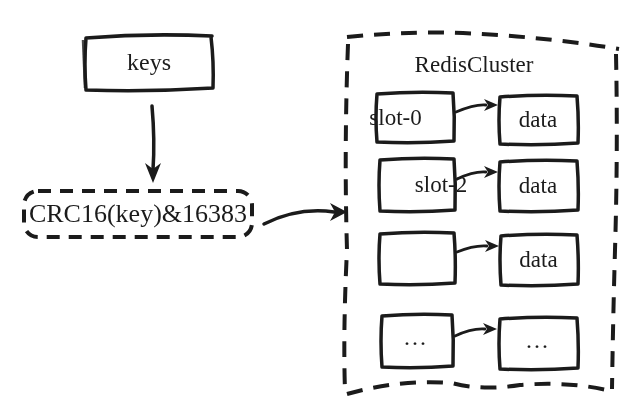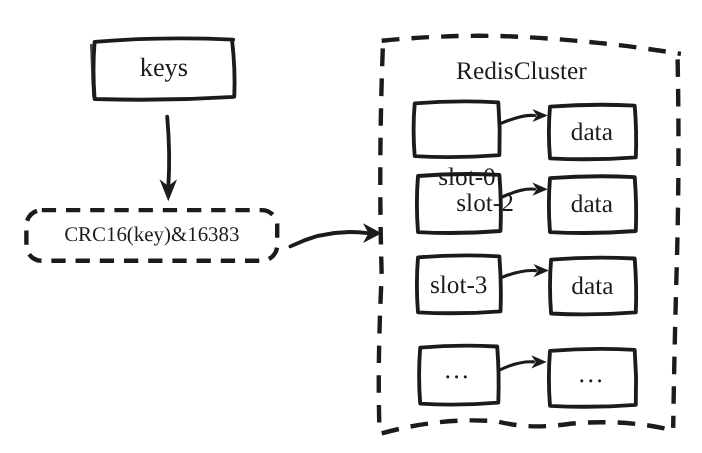--- a/index.html
+++ b/index.html
@@ -25,23 +25,23 @@
   .label {
     position: absolute;
     display: flex;
     align-items: center;
     justify-content: center;
     text-align: center;
     color: #1b1b1b;
     white-space: nowrap;
   }
   .lbl-keys      { left: 84px;  top: 36px;  width: 130px; height: 53px; font-size: 24px; }
-  .lbl-hash      { left: 24px;  top: 191px; width: 228px; height: 46px; font-size: 19px; }
+  .lbl-hash      { left: 24px;  top: 191px; width: 228px; height: 46px; font-size: 26px; }
   .lbl-title     { left: 374px; top: 50px;  width: 200px; height: 30px; font-size: 23px; }
-  .lbl-slot-0    { left: 385px; top: 92px;  width: 79px;  height: 51px; font-size: 23px; margin-top: 43px; }
+  .lbl-slot-0    { left: 356px; top: 92px;  width: 79px;  height: 51px; font-size: 23px; }
   .lbl-data-0    { left: 498px; top: 95px;  width: 80px;  height: 50px; font-size: 23px; }
   .lbl-slot-1    { left: 378px; top: 158px; width: 78px;  height: 54px; font-size: 23px; padding-left: 24px; }
   .lbl-data-1    { left: 498px; top: 160px; width: 80px;  height: 52px; font-size: 23px; }
   .lbl-slot-2    { left: 378px; top: 232px; width: 78px;  height: 53px; font-size: 23px; }
   .lbl-data-2    { left: 499px; top: 234px; width: 79px;  height: 52px; font-size: 23px; }
   .lbl-slot-3    { left: 380px; top: 311px; width: 72px;  height: 53px; font-size: 24px; letter-spacing: 2px; }
   .lbl-data-3    { left: 498px; top: 314px; width: 80px;  height: 52px; font-size: 24px; letter-spacing: 2px; }
 </style>
 </head>
 <body>
@@ -92,19 +92,18 @@
   <div class="label lbl-keys">keys</div>
   <div class="label lbl-hash">CRC16(key)&amp;16383</div>
   <div class="label lbl-title">RedisCluster</div>
 
   <div class="label lbl-slot-0">slot-0</div>
   <div class="label lbl-data-0">data</div>
 
   <div class="label lbl-slot-1">slot-2</div>
   <div class="label lbl-data-1">data</div>
 
-  <div class="label lbl-slot-2">slot-3</div>
   <div class="label lbl-data-2">data</div>
 
   <div class="label lbl-slot-3">...</div>
   <div class="label lbl-data-3">...</div>
 
 </div>
 
 </body></html>

